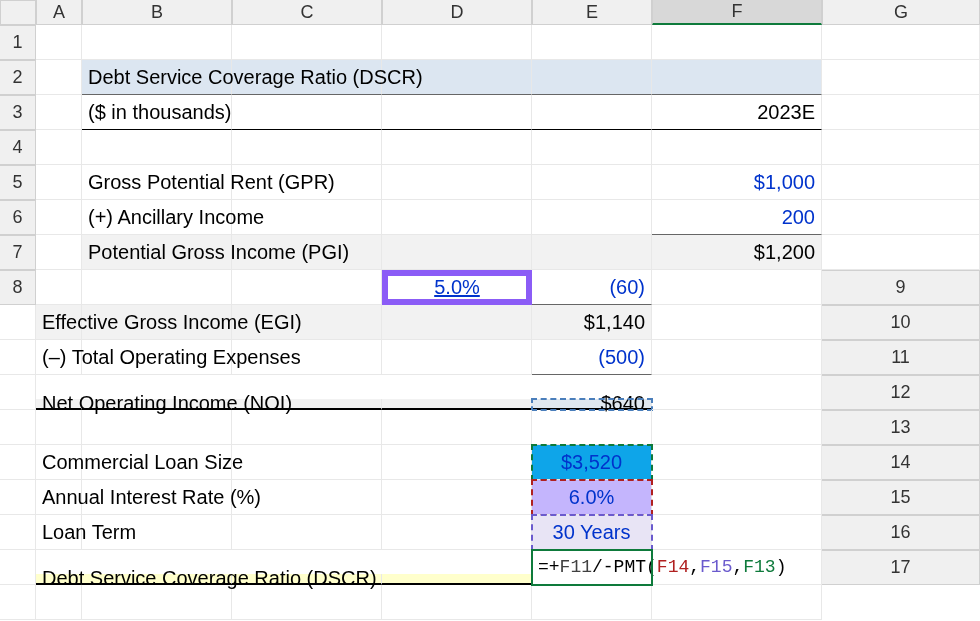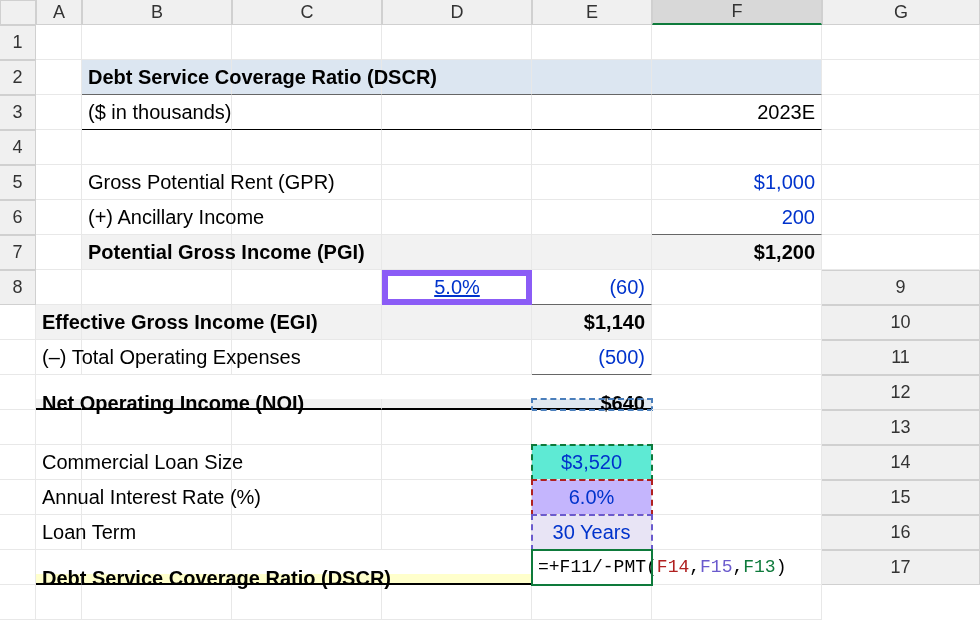--- a/index.html
+++ b/index.html
@@ -41,61 +41,61 @@
     display: flex;
     align-items: center;
     padding: 0 6px;
     white-space: nowrap;
     overflow: visible;
     position: relative;
   }
   .wide { z-index: 1; }
   .right { justify-content: flex-end; }
   .center { justify-content: center; }
-  .bold { font-weight: bold; }
+  .bold { font-weight: normal; }
   .blue { color: #0033cc; }
   .title-bg { background: #dce6f1; border-bottom: 1px solid #666; }
   .subtitle-b { border-bottom: 1px solid #000; }
   .thin-under { border-bottom: 1px solid #666; }
   .thick-under { border-bottom: 2px solid #000; margin-top: 24px; }
   .shade { background: #f2f2f2; }
   .yellow { background: #ffffcc; }
   .box-e8 {
     border: 6px solid #8b5cf6;
     text-decoration: underline;
   }
   .marching-blue {
     outline: 2px dashed #4a7ebb;
     outline-offset: -1px;
     background: #e0e8f0;
   }
   .marching-green {
     outline: 2px dashed #0e7a3b;
     outline-offset: -1px;
-    background: #5eead4;
+    background: #0ea5e9;
   }
   .marching-red {
     outline: 2px dashed #b02020;
     outline-offset: -1px;
     background: #c4b5fd;
   }
   .marching-purple {
     outline: 2px dashed #6a5acd;
     outline-offset: -1px;
     background: #e8e4f5;
   }
   .formula-cell {
     outline: 2px solid #0e7a3b;
     outline-offset: -1px;
     background: #fff;
     font-family: "Courier New", monospace;
     font-size: 18px;
     z-index: 5;
   }
-  .f-blue   { color: #000000; text-align: center; }
+  .f-blue   { color: #404040; text-align: center; }
   .f-red    { color: #b02020; }
   .f-purple { color: #6a5acd; }
   .f-green  { color: #0e7a3b; }
   .corner {
     background: #f0f0f0;
     border: 1px solid #d0d0d0;
   }
 </style>
 </head>
 <body>

